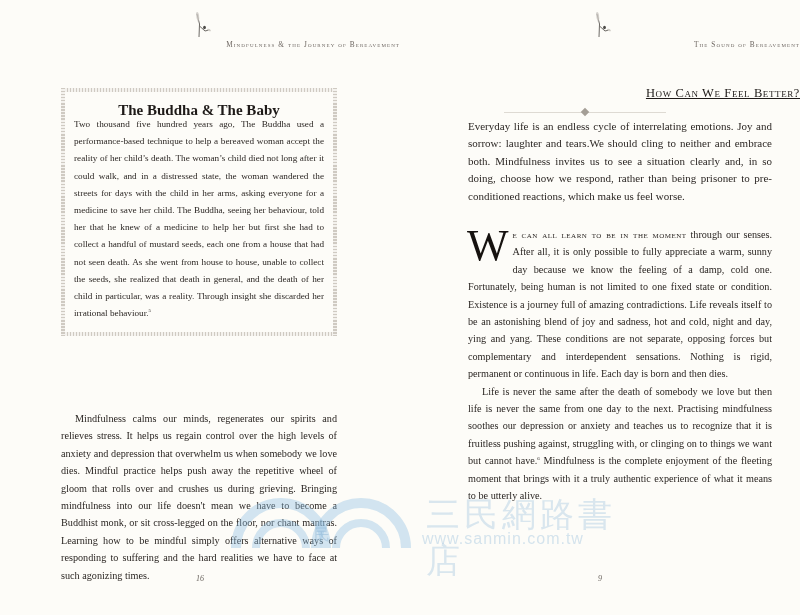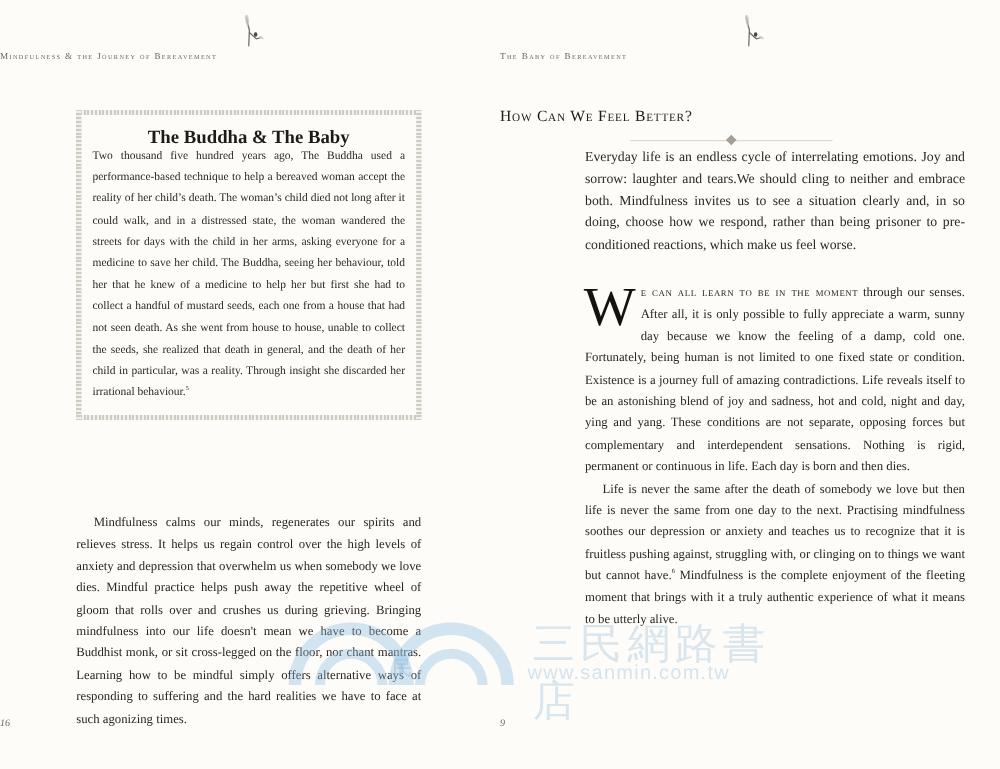--- a/index.html
+++ b/index.html
@@ -3,40 +3,40 @@
 <meta charset="utf-8">
 <style>
   * { box-sizing: border-box; margin: 0; padding: 0; }
   html, body { width: 800px; height: 615px; overflow: hidden; background: #fdfcf9; }
   body { position: relative; font-family: "Liberation Serif", "DejaVu Serif", serif; color: #2a2522; }
   .spread { position: absolute; left: 0; top: 0; width: 800px; height: 615px; background: #fdfcf8; }
   .page { position: absolute; top: 0; width: 400px; height: 615px; }
   .page.left { left: 0; }
   .page.right { left: 400px; }
 
-  .running-head { position: absolute; top: 10px; left: 0; width: 400px; text-align: left; }
+  .running-head { position: absolute; top: 10px; left: 0; width: 400px; text-align: right; }
   .tree-icon { display: block; margin: 0 auto; width: 24px; height: 28px; }
   .running-title { display: block; margin-top: 2px; font-size: 7.3px; letter-spacing: 1.1px; color: #6c6560; font-variant: small-caps; text-transform: none; }
 
   
   .sidebar-box { position: absolute; left: 61px; top: 88px; width: 276px; height: 248px; border: 4px solid transparent;
     border-image: repeating-linear-gradient(90deg, #cfcac2 0 1.5px, #f4f2ee 1.5px 3px) 4; }
   .sidebar-box::before { content: ""; position: absolute; inset: -4px; border: 4px solid transparent; pointer-events: none;
     border-image: repeating-linear-gradient(0deg, #cfcac2 0 1.5px, #f4f2ee 1.5px 3px) 4; border-top: 0; border-bottom: 0; }
   .box-title { position: absolute; top: 10px; left: 0; width: 268px; text-align: center; font-weight: bold; font-size: 15px; color: #1e1a18; }
   .box-text { position: absolute; top: 24px; left: 9px; width: 250px; font-size: 9.2px; line-height: 17.2px; text-align: justify; color: #2c2724; }
   sup { font-size: 5px; vertical-align: super; line-height: 0; }
 
   .body-text { position: absolute; font-size: 10.2px; line-height: 17.4px; text-align: justify; color: #2a2522; }
   .left .body-text { left: 61px; top: 362px; width: 276px; text-indent: 14px; margin-top: 48px; }
 
-  .page-number { position: absolute; top: 574px; left: 0; width: 400px; font-style: italic; font-size: 8px; color: #6a645e; }
+  .page-number { position: absolute; top: 574px; left: 0; width: 400px; text-align: center; font-style: italic; font-size: 8px; color: #6a645e; }
 
   
-  .chapter-title { position: absolute; top: 86px; left: 0; width: 400px; text-align: left; font-size: 12.5px; letter-spacing: 0.6px; font-variant: small-caps; color: #1e1a18; }
+  .chapter-title { position: absolute; top: 86px; left: 0; width: 400px; text-align: right; font-size: 12.5px; letter-spacing: 0.6px; font-variant: small-caps; color: #1e1a18; text-decoration: underline; }
   .ornament-rule { position: absolute; top: 112px; left: 104px; width: 162px; height: 1px; background: #dedad3; }
   .diamond-icon { position: absolute; top: 109px; left: 182px; width: 6px; height: 6px; background: #a49e96; transform: rotate(45deg); }
   .epigraph { position: absolute; top: 118px; left: 468px; width: 304px; font-size: 11px; line-height: 17.4px; text-align: justify; color: #2c2724; }
   .right .epigraph { left: 68px; }
   .right .body-text { left: 68px; top: 226px; width: 304px; }
   .dropcap { float: left; font-size: 44px; line-height: 36px; margin: 2px 4px 0 -1px; color: #16120f; }
   .smallcaps { font-variant: small-caps; letter-spacing: 0.5px; font-size: 10px; }
   .indent { display: block; text-indent: 14px; }
 
   
@@ -72,21 +72,21 @@
   </div>
 
   <div class="page right">
     <div class="running-head">
       <svg class="tree-icon" viewBox="0 0 24 28">
         <path d="M11 27 L11.5 14 L9 4 M11.5 16 L17 21 L21 20" stroke="#6d6a66" stroke-width="1" fill="none"></path>
         <path d="M8 3 Q10 0 11 5 Q12 9 10 12 Q8 8 8 3Z" fill="#c9c6c0" opacity="0.8"></path>
         <ellipse cx="16.5" cy="17.5" rx="1.4" ry="1.8" fill="#4a4845"></ellipse>
         <path d="M19 19 Q22 18 23 21 Q20 22 19 19Z" fill="#cfccc6"></path>
       </svg>
-      <span class="running-title">The Baby of Bereavement</span>
+      <span class="running-title">The Sound of Bereavement</span>
     </div>
 
     <div class="chapter-title">How Can We Feel Better?</div>
     <div class="ornament-rule"></div>
     <div class="diamond-icon"></div>
 
     <div class="epigraph">Everyday life is an endless cycle of interrelating emotions. Joy and sorrow: laughter and tears.We should cling to neither and embrace both. Mindfulness invites us to see a situation clearly and, in so doing, choose how we respond, rather than being prisoner to pre-conditioned reactions, which make us feel worse.</div>
 
     <div class="body-text">
       <span class="dropcap">W</span><span class="smallcaps">e can all learn to be in the moment</span><span> through our senses. After all, it is only possible to fully appreciate a warm, sunny day because we know the feeling of a damp, cold one. Fortunately, being human is not limited to one fixed state or condition. Existence is a journey full of amazing contradictions. Life reveals itself to be an astonishing blend of joy and sadness, hot and cold, night and day, ying and yang. These conditions are not separate, opposing forces but complementary and interdependent sensations. Nothing is rigid, permanent or continuous in life. Each day is born and then dies.</span>

